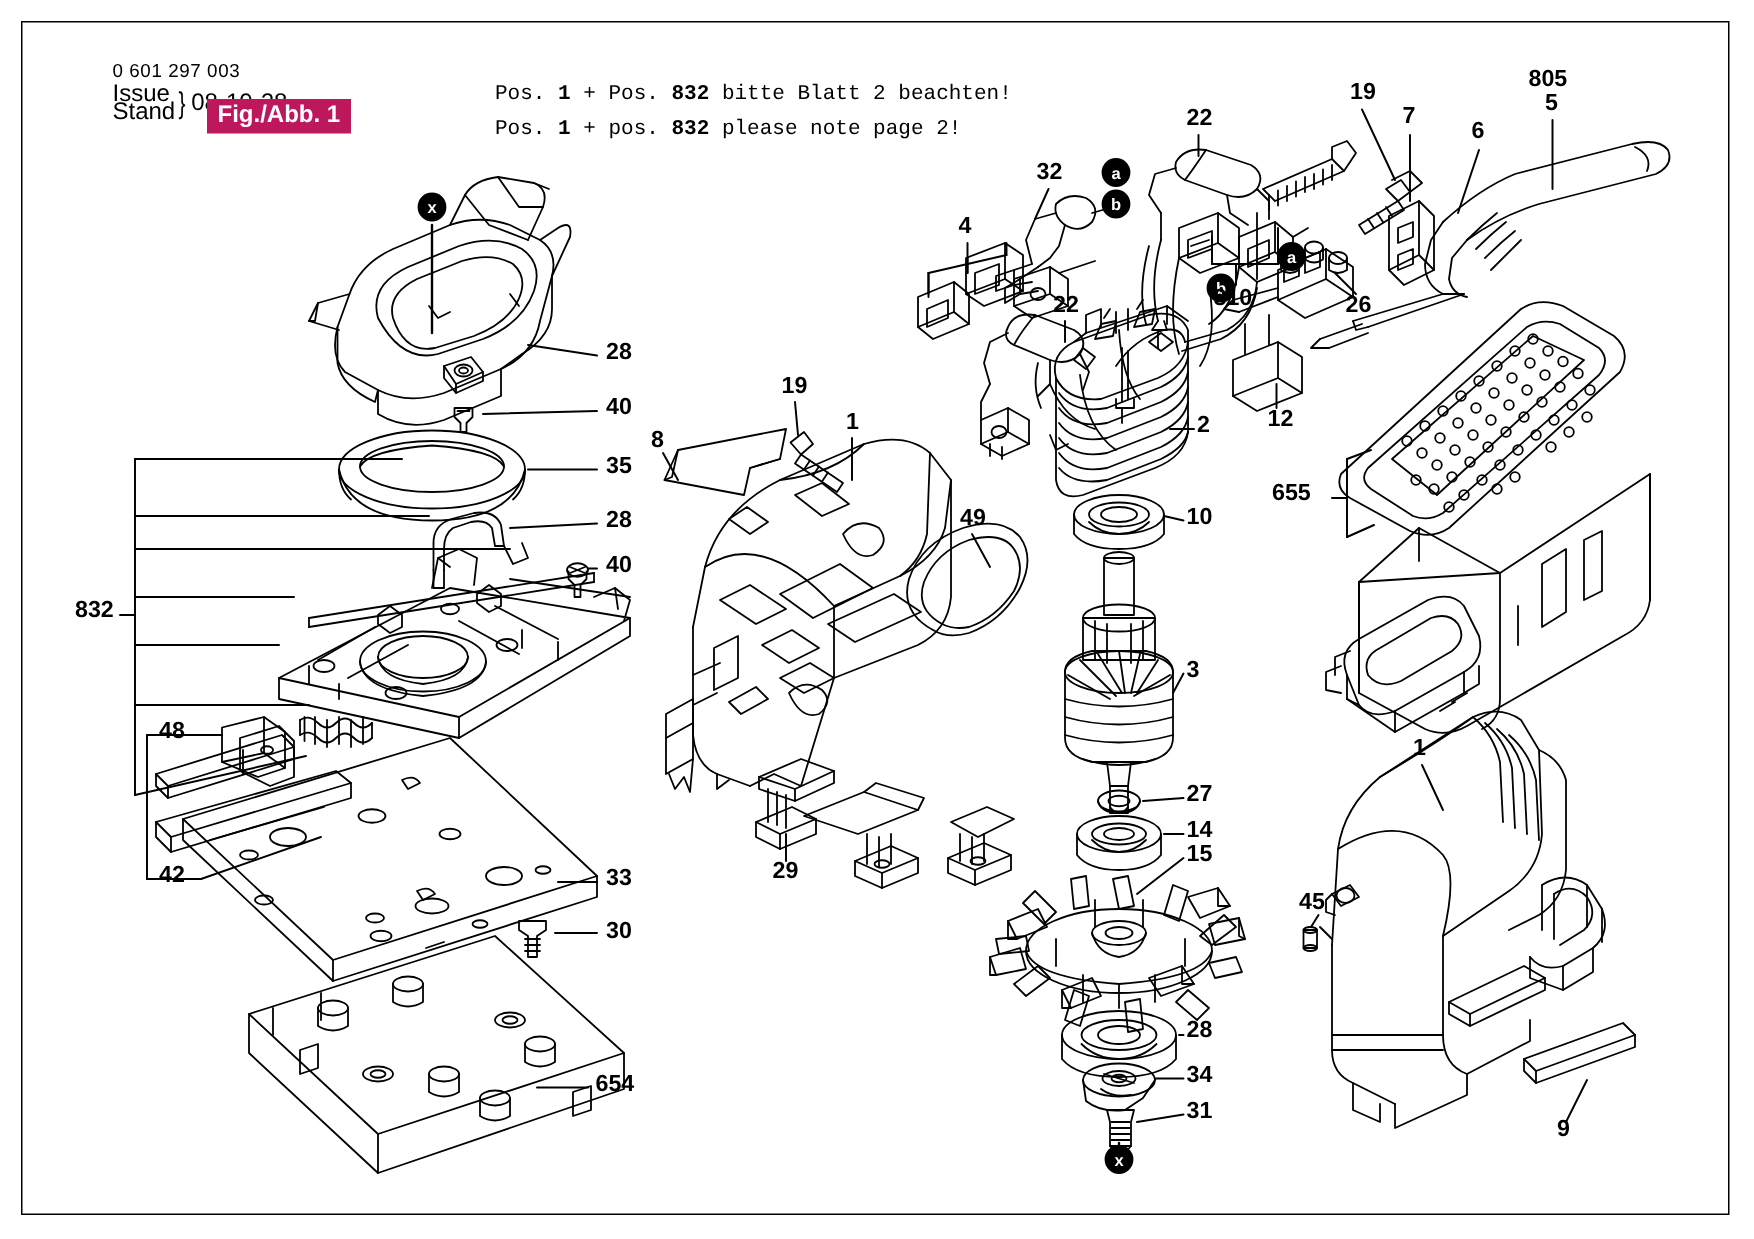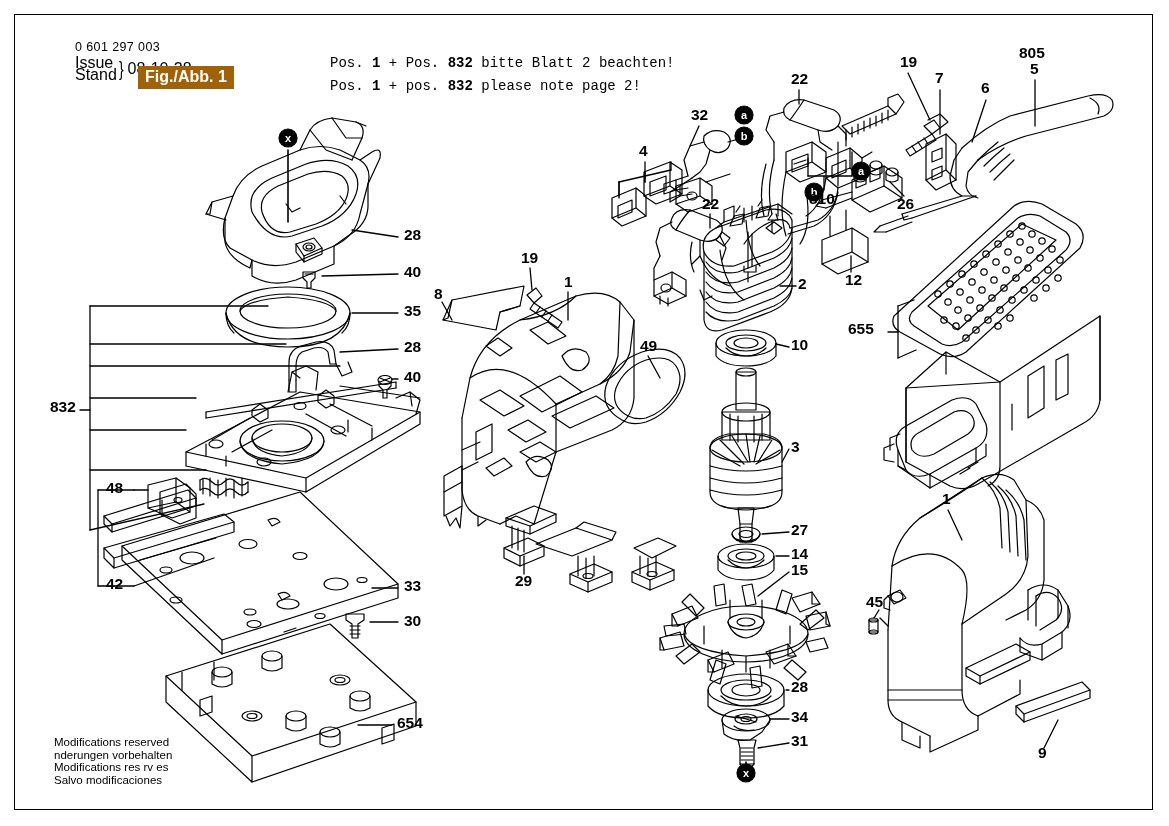--- a/index.html
+++ b/index.html
@@ -9,21 +9,21 @@
   .border-frame{position:absolute;left:14px;top:14px;width:1139px;height:796px;
        border:1px solid #000;box-sizing:border-box;}
 
   
   .hdr{position:absolute;left:46px;top:40px;margin-left:29px;}
   .hdr .partno{font-size:12.5px;letter-spacing:.4px;white-space:nowrap;}
   .hdr .issrow{display:flex;align-items:center;margin-top:3px;}
   .hdr .isscol{display:flex;flex-direction:column;font-size:16px;line-height:11.5px;}
   .hdr .brace{font-size:20px;line-height:18px;margin:0 3px 0 1px;transform:scaleX(.7);}
   .hdr .date{font-size:16px;white-space:nowrap;}
-  .figbadge{position:absolute;left:138px;top:66px;background:#a16207;color:#fff;
+  .figbadge{position:absolute;left:138px;top:66px;background:#be185d;color:#fff;
        font-size:16px;font-weight:bold;padding:2px 7px 3px 7px;white-space:nowrap;}
 
   .title{position:absolute;left:330px;top:52px;font-size:14px;line-height:23px;white-space:nowrap;font-family:Liberation Mono, monospace;}
   .title b{font-weight:bold;}
 
   .footer{position:absolute;left:54px;top:736px;font-size:11.5px;line-height:12.6px;white-space:nowrap;}
 
   
   .lbl{position:absolute;font-size:15.5px;font-weight:bold;white-space:nowrap;}
   svg.art{position:absolute;left:0;top:0;width:1169px;height:826px;}
@@ -47,26 +47,20 @@
     </div>
   </div>
 
   <div class="figbadge">Fig./Abb. 1</div>
 
   <div class="title">
     <div><span>Pos. </span><b>1</b><span> + Pos. </span><b>832</b><span> bitte Blatt 2 beachten!</span></div>
     <div><span>Pos. </span><b>1</b><span> + pos. </span><b>832</b><span> please note page 2!</span></div>
   </div>
 
-  <div class="footer">
-    <div>Modifications reserved</div>
-    <div> nderungen vorbehalten</div>
-    <div>Modifications res rv es</div>
-    <div>Salvo modificaciones</div>
-  </div>
 
   <svg class="art" viewBox="0 0 1169 826">
     <g fill="none" stroke="#000" stroke-width="1.2" stroke-linejoin="round" stroke-linecap="round">
 
       <g>
         <path d="M225 218 L233 196 Q240 176 262 166 L300 150 Q320 143 340 150 L360 160
                  Q372 168 368 184 L360 214 Q356 236 334 246 L296 262 Q272 270 252 260
                  L230 248 Q220 238 225 218 Z"></path>
         <path d="M252 212 Q246 190 272 178 L306 164 Q330 156 348 166 Q362 176 356 194
                  Q348 216 322 226 L292 236 Q268 242 252 212 Z"></path>

